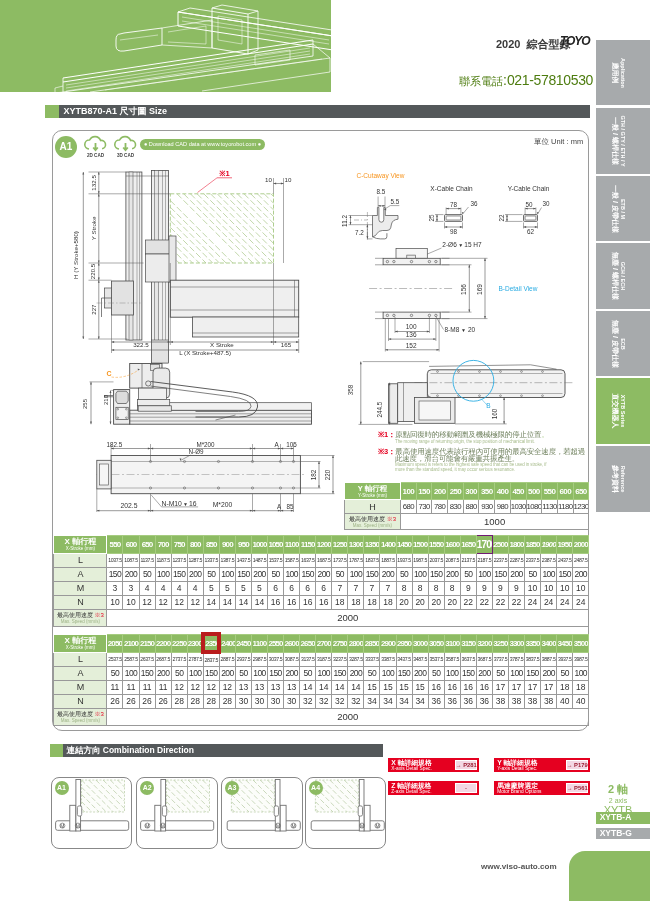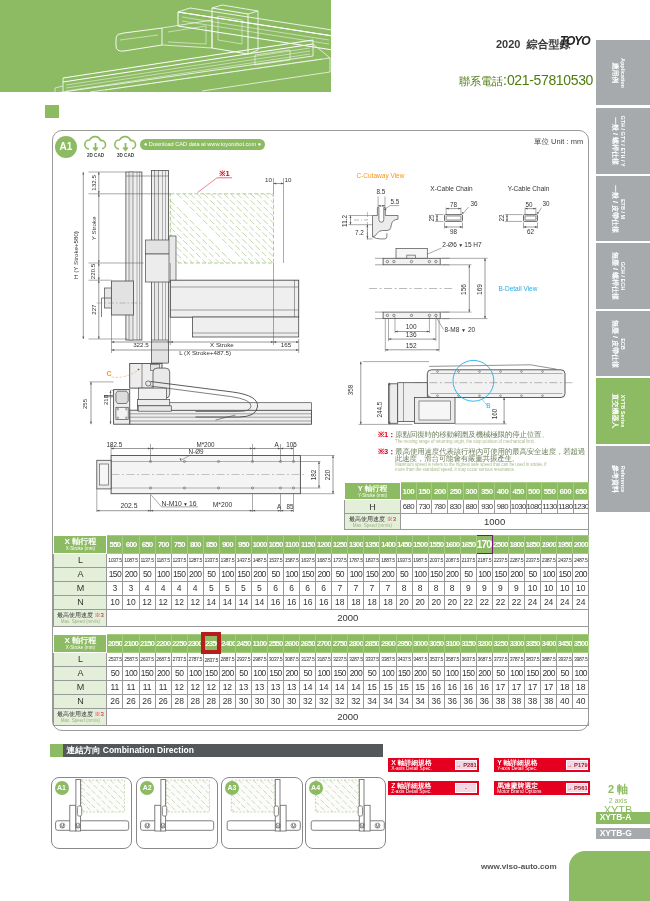--- a/index.html
+++ b/index.html
@@ -44,20 +44,21 @@
     <path d="M63 92 L55 93 L55 88 L63 86" stroke-width="0.6"></path>
     <path d="M168 32 L206 26 L206 44 L168 42" stroke-width="0.5"></path>
     <path d="M255 55 L290 50 L290 60 L255 65 Z" stroke-width="0.6"></path>
   </svg>
 </div>
 
 <div class="abs" style="left:496px;top:37px;font-size:11px;font-weight:bold;color:#3a3a3a;white-space:nowrap;">2020&nbsp; 綜合型錄</div>
 <div class="abs" style="left:560px;top:34px;font-size:12px;font-style:italic;font-weight:bold;letter-spacing:-1.1px;color:#222;">TOYO</div>
 <div class="abs" style="left:459px;top:72px;font-size:14px;color:#4d7c0f;white-space:nowrap;"><span style="font-size:11px;">聯系電話</span><span>:</span><span style="letter-spacing:-0.35px;">021-57810530</span></div>
 <div class="abs grn" style="left:44.8px;top:105px;width:13.8px;height:13px;"></div>
+<div class="abs dark" style="left:58.6px;top:105px;width:531.4px;height:13px;color:#fff;font-size:9px;font-weight:bold;line-height:13px;padding-left:5px;">XYTB870-A1 尺寸圖 Size</div>
 <div class="abs gry" style="left:596px;top:40px;width:54px;height:65px;">
   <div style="position:absolute;left:calc(50% - 5px);top:50%;transform:translate(-50%,-50%) rotate(90deg);white-space:nowrap;text-align:center;color:#fff;">
     <div style="font-size:5.5px;font-weight:bold;line-height:7px;">Application</div>
     <div style="font-size:7px;font-weight:bold;line-height:8px;">應用例</div>
   </div>
 </div>
 <div class="abs gry" style="left:596px;top:108px;width:54px;height:66px;">
   <div style="position:absolute;left:calc(50% - 5px);top:50%;transform:translate(-50%,-50%) rotate(90deg);white-space:nowrap;text-align:center;color:#fff;">
     <div style="font-size:5.5px;font-weight:bold;line-height:7px;">GTH / GTY / ETH / Y</div>
     <div style="font-size:7px;font-weight:bold;line-height:8px;">一般 / 螺桿仕樣</div>

